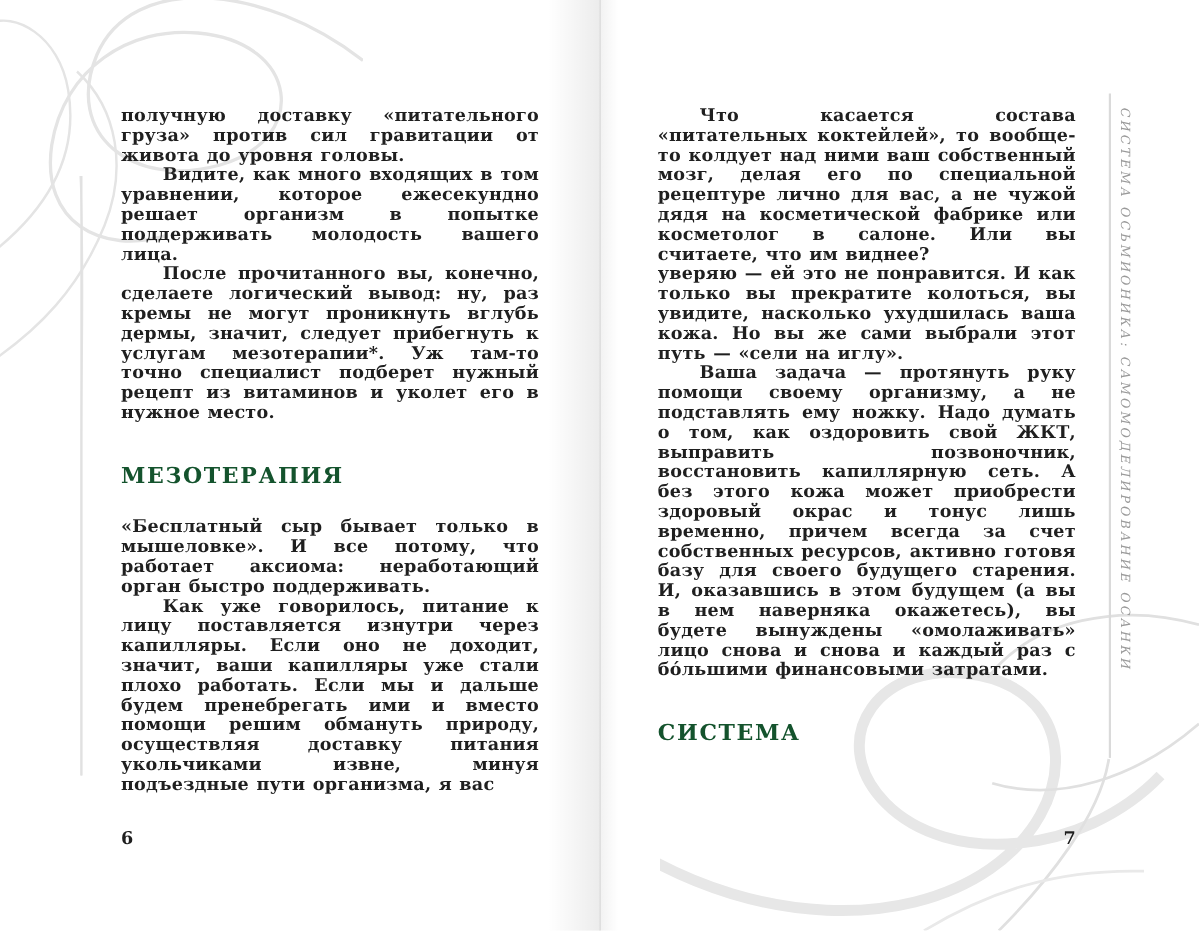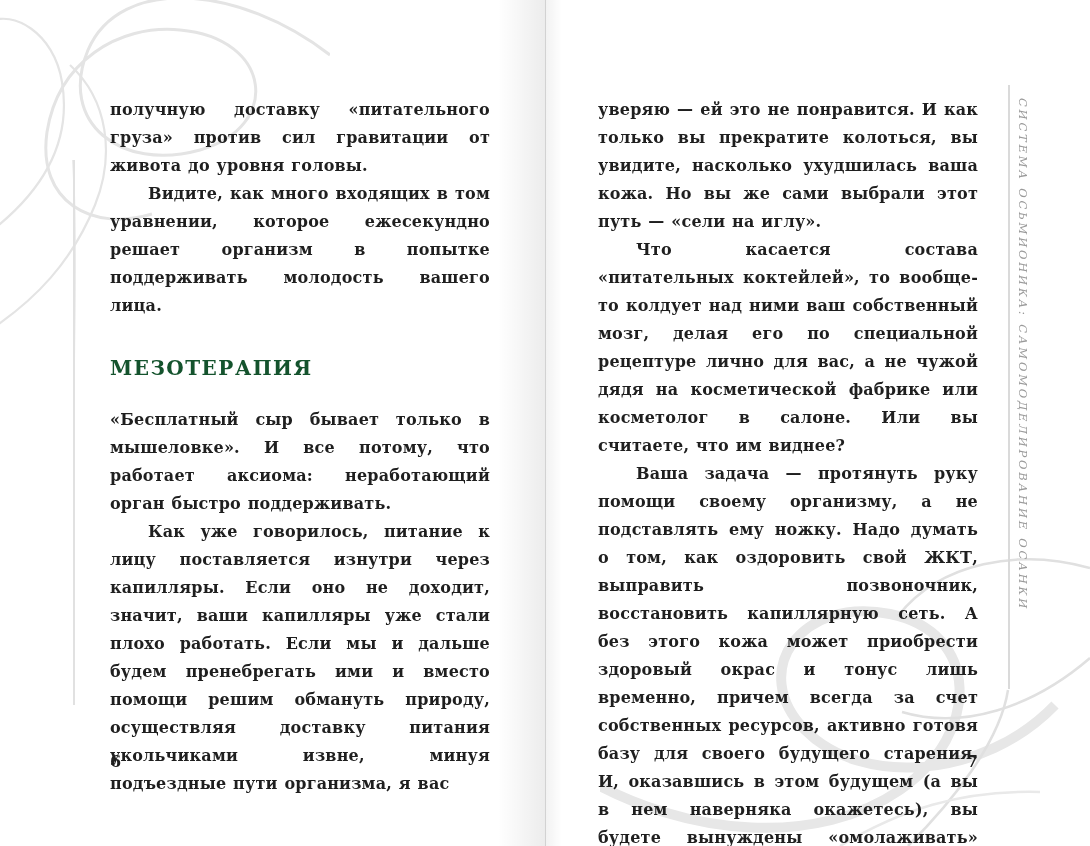--- a/index.html
+++ b/index.html
@@ -21,21 +21,21 @@
 
   
   .rule-left{position:absolute;left:73px;top:160px;width:1.5px;height:545px;background:#e1e1e1;}
   .rule-right{position:absolute;left:1008px;top:85px;width:1.5px;height:604px;background:#dadada;}
 
   
   .page-col{position:absolute;top:96px;width:380px;color:#1f1f1f;}
   .page-col.left{left:110px;}
   .page-col.right{left:598px;}
 
-  p.body{margin:0;font-size:16px;line-height:28px;font-weight:600;
+  p.body{margin:0;font-size:16px;line-height:18px;font-weight:600;
          text-align:justify;letter-spacing:0.2px;word-spacing:1px;}
   p.body.ind{text-indent:38px;}
 
   h2.heading{margin:35px 0 25px 0;font-size:20px;line-height:26px;font-weight:700;
              letter-spacing:1.5px;color:#14532d;}
 
   .page-number{position:absolute;top:752px;font-size:16px;font-weight:600;color:#1f1f1f;}
   .page-number.left{left:110px;}
   .page-number.right{left:598px;width:380px;text-align:right;}
 
@@ -71,34 +71,35 @@
   <div class="gutter-shade-left"></div>
   <div class="gutter-line"></div>
   <div class="gutter-shade-right"></div>
 
   <div class="rule-left"></div>
   <div class="rule-right"></div>
 
   <div class="page-col left">
     <p class="body">получную доставку «питательного груза» против сил гравитации от живота до уровня головы.</p>
     <p class="body ind">Видите, как много входящих в том уравнении, которое ежесекундно решает организм в попытке поддерживать молодость вашего лица.</p>
+    <p class="body ind">После прочитанного вы, конечно, сделаете логический вывод: ну, раз кремы не могут проникнуть вглубь дермы, значит, следует прибегнуть к услугам мезотерапии*. Уж там-то точно специалист подберет нужный рецепт из витаминов и уколет его в нужное место.</p>
 
     <h2 class="heading">МЕЗОТЕРАПИЯ</h2>
 
     <p class="body">«Бесплатный сыр бывает только в мышеловке». И все потому, что работает аксиома: неработающий орган быстро поддерживать.</p>
     <p class="body ind">Как уже говорилось, питание к лицу поставляется изнутри через капилляры. Если оно не доходит, значит, ваши капилляры уже стали плохо работать. Если мы и дальше будем пренебрегать ими и вместо помощи решим обмануть природу, осуществляя доставку питания укольчиками извне, минуя подъездные пути организма, я вас</p>
 
   </div>
   <div class="page-number left">6</div>
 
   <div class="page-col right">
+    <p class="body ind">Что касается состава «питательных коктейлей», то вообще-то колдует над ними ваш собственный мозг, делая его по специальной рецептуре лично для вас, а не чужой дядя на косметической фабрике или косметолог в салоне. Или вы считаете, что им виднее?</p>
     <p class="body">уверяю — ей это не понравится. И как только вы прекратите колоться, вы увидите, насколько ухудшилась ваша кожа. Но вы же сами выбрали этот путь — «сели на иглу».</p>
-    <p class="body ind">Что касается состава «питательных коктейлей», то вообще-то колдует над ними ваш собственный мозг, делая его по специальной рецептуре лично для вас, а не чужой дядя на косметической фабрике или косметолог в салоне. Или вы считаете, что им виднее?</p>
     <p class="body ind">Ваша задача — протянуть руку помощи своему организму, а не подставлять ему ножку. Надо думать о том, как оздоровить свой ЖКТ, выправить позвоночник, восстановить капиллярную сеть. А без этого кожа может приобрести здоровый окрас и тонус лишь временно, причем всегда за счет собственных ресурсов, активно готовя базу для своего будущего старения. И, оказавшись в этом будущем (а вы в нем наверняка окажетесь), вы будете вынуждены «омолаживать» лицо снова и снова и каждый раз с бо́льшими финансовыми затратами.</p>
 
-    <h2 class="heading">ОСАНКИ</h2>
+    <h2 class="heading">СИСТЕМА</h2>
 
   </div>
   <div class="page-number right">7</div>
 
   <div class="sidebar-title">СИСТЕМА ОСЬМИОНИКА: САМОМОДЕЛИРОВАНИЕ ОСАНКИ</div>
 
 </div>
 
 </body></html>

